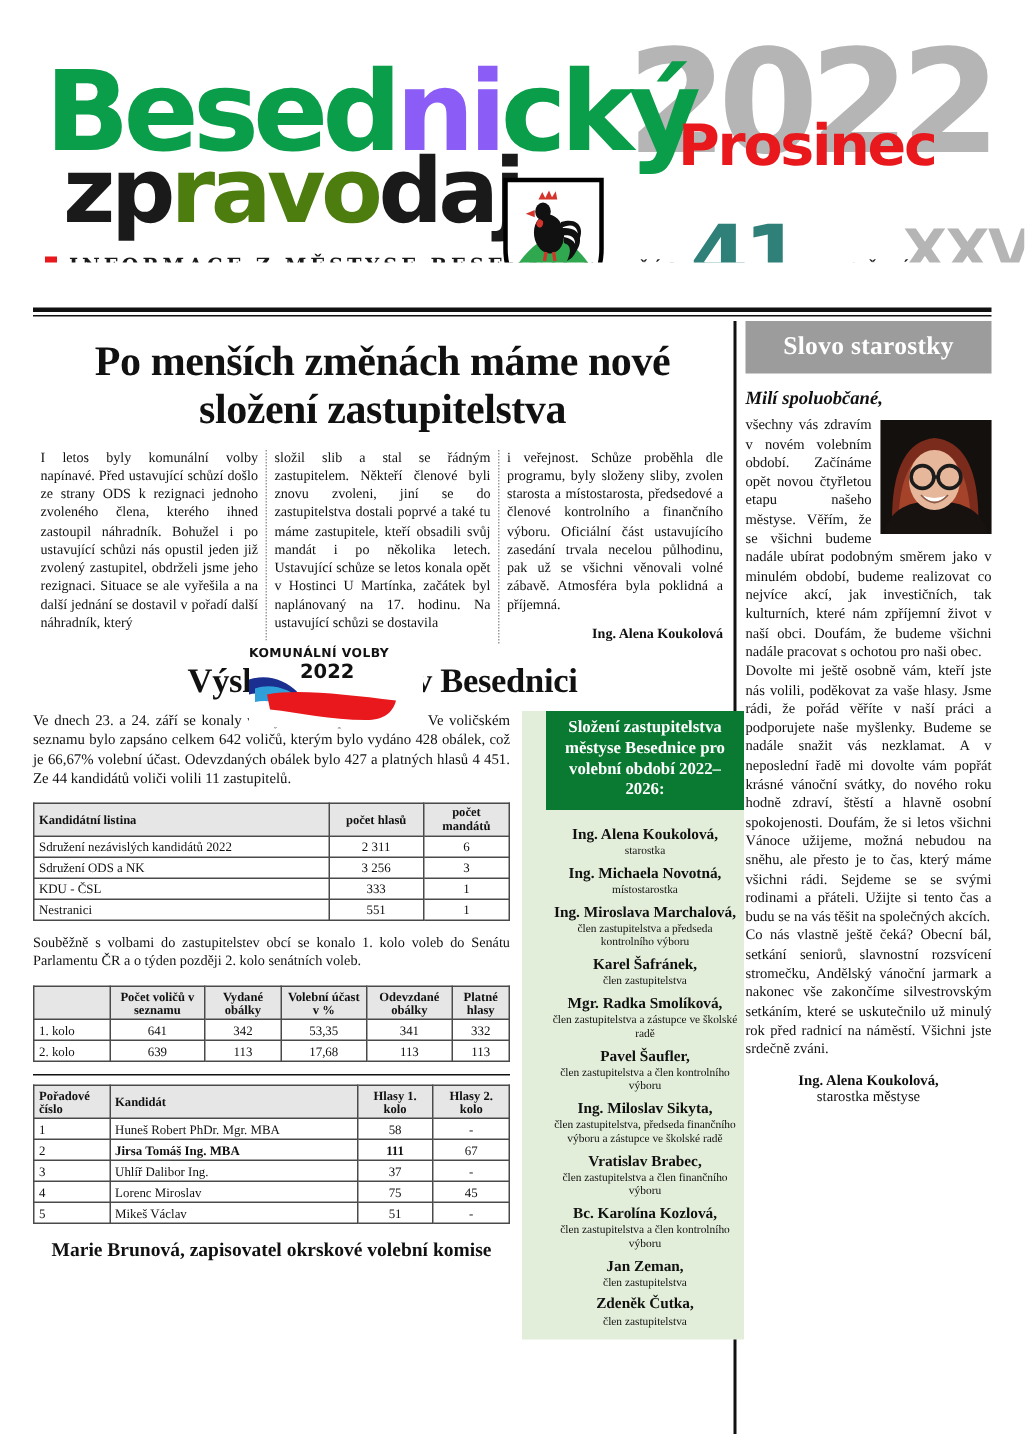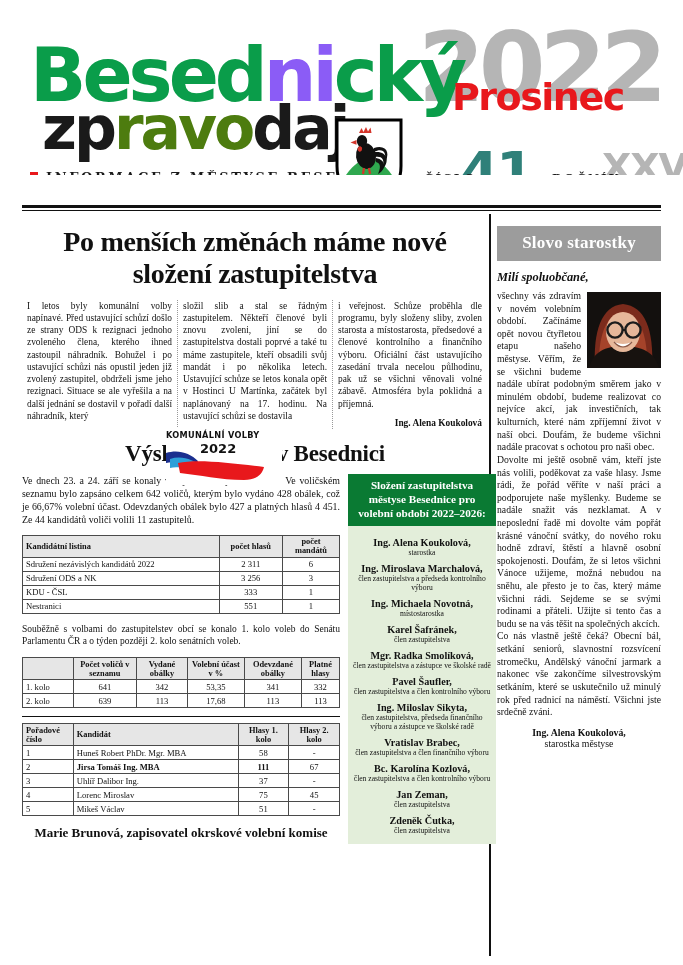--- a/index.html
+++ b/index.html
@@ -77,21 +77,21 @@
   .m-info .sq{display:inline-block;width:8px;height:8px;background:#e8181c;margin-right:8px;vertical-align:2px;}
   .crest{position:absolute;left:335px;top:118px;z-index:6;}
 
   
   .rule-top{position:absolute;left:22px;top:205px;width:639px;height:3px;background:#111;}
   .rule-under{position:absolute;left:22px;top:210px;width:639px;height:1px;background:#111;}
 
   
   .body-wrap{position:absolute;left:0;top:214px;width:683px;height:750px;}
   .left-zone{position:absolute;left:22px;top:0;width:466px;}
-  .right-zone{position:absolute;left:497px;top:12px;width:164px;}
+  .right-zone{position:absolute;left:497px;top:0;width:164px;}
   .vsep{position:absolute;left:489px;top:0;width:2px;height:742px;background:#111;}
 
   h1.head{
     font-family:"Liberation Serif", serif;
     font-weight:bold;font-size:28px;line-height:1.14;
     text-align:center;margin:12px 0 10px 0;letter-spacing:-0.3px;
   }
   h2.head2{
     font-family:"Liberation Serif", serif;
     font-weight:bold;font-size:23px;line-height:1.1;
@@ -132,21 +132,21 @@
           font-family:"Liberation Serif", serif;}
   table.t td, table.t th{border:1px solid #4a4a4a;padding:1.5px 3px;}
   table.t thead th{background:#e6e6e6;font-weight:bold;text-align:center;font-size:8.4px;}
   table.t td.l{text-align:left;}
   table.t td.c{text-align:center;}
   .tbl-note{font-size:9.5px;line-height:1.32;text-align:justify;margin-top:9px;}
   .tbl-sig{font-weight:bold;font-size:13px;text-align:center;margin-top:9px;}
   .hr-thin{border-top:1px solid #111;margin-top:8px;}
 
   
-  .zbox{border:0;background:#e3eeda;width:148px;box-sizing:border-box;}
+  .zbox{border:0;background:#e3eeda;width:148px;box-sizing:border-box;padding-left:16px;}
   .zbox-head{
     background:#0a7a33;color:#fff;text-align:center;
     font-family:"Liberation Serif", serif;font-weight:bold;
     font-size:11.2px;line-height:1.22;padding:5px 4px 6px 4px;
   }
   .zbox-body{padding:6px 4px 8px 4px;text-align:center;}
   .z-name{font-weight:bold;font-size:10.2px;line-height:1.18;margin-top:5px;}
   .z-role{font-size:7.6px;line-height:1.18;margin-top:0px;}
 
   
@@ -377,26 +377,26 @@
 
           <div class="lowerright">
             <div class="zbox">
               <div class="zbox-head">Složení zastupitelstva městyse Besednice pro volební období 2022–2026:</div>
               <div class="zbox-body">
                 <div>
                   <div class="z-name">Ing. Alena Koukolová,</div>
                   <div class="z-role">starostka</div>
                 </div>
                 <div>
+                  <div class="z-name">Ing. Michaela Novotná,</div>
+                  <div class="z-role">místostarostka</div>
+                </div>
+                <div>
                   <div class="z-name">Ing. Miroslava Marchalová,</div>
                   <div class="z-role">člen zastupitelstva a předseda kontrolního výboru</div>
-                </div>
-                <div>
-                  <div class="z-name">Ing. Michaela Novotná,</div>
-                  <div class="z-role">místostarostka</div>
                 </div>
                 <div>
                   <div class="z-name">Karel Šafránek,</div>
                   <div class="z-role">člen zastupitelstva</div>
                 </div>
                 <div>
                   <div class="z-name">Mgr. Radka Smolíková,</div>
                   <div class="z-role">člen zastupitelstva a zástupce ve školské radě</div>
                 </div>
                 <div>

